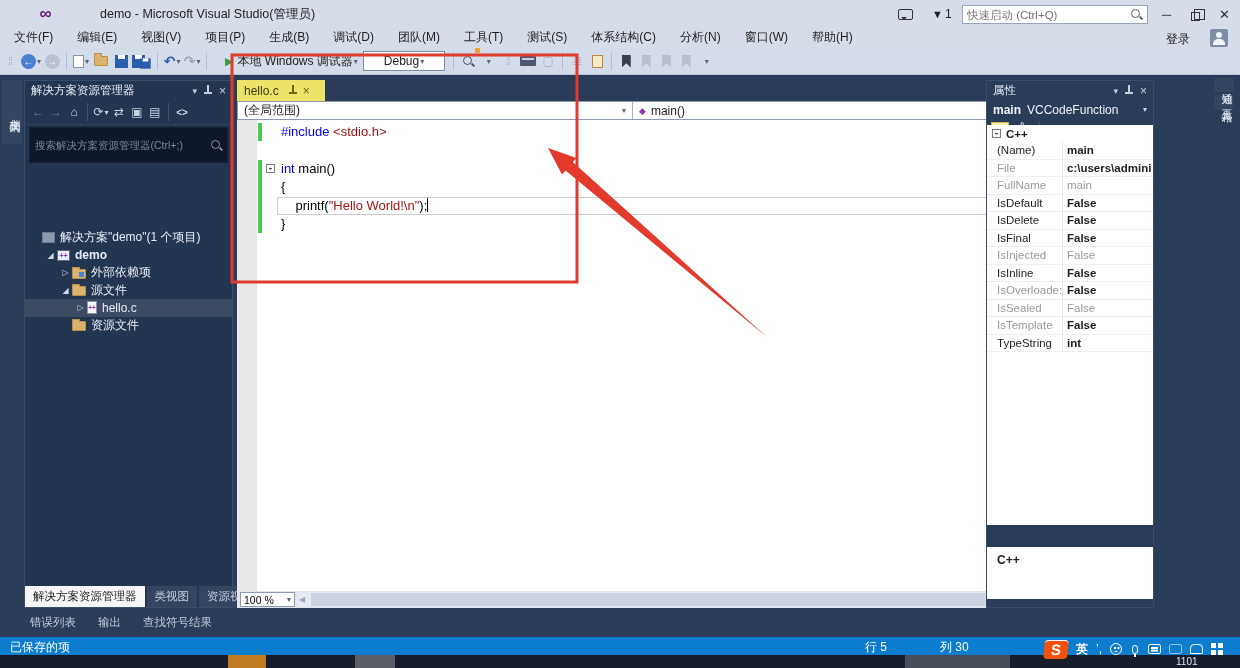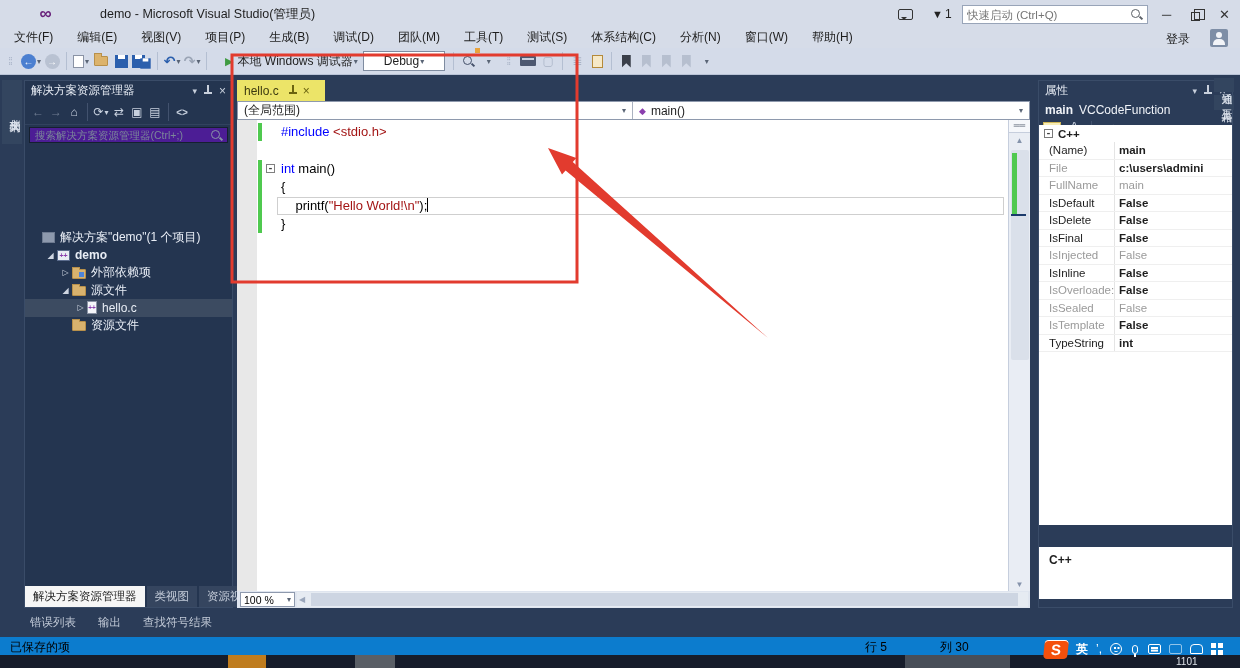--- a/index.html
+++ b/index.html
@@ -67,21 +67,21 @@
   #solution-explorer{position:absolute;left:24px;top:80px;width:209px;height:528px;background:#243550;border:1px solid #3a4c68;}
   .panel-head{position:relative;height:19px;display:flex;align-items:center;color:#e8edf5;font-size:11.5px;padding:0 6px;}
   .panel-head .spacer{flex:1;}
   .head-ico{color:#c8d0dc;font-size:9px;margin-left:7px;}
   .pin-ico{position:relative;width:8px;height:11px;display:inline-block;margin-left:7px;}
   .pin-ico::before{content:'';position:absolute;left:3px;top:0;width:2px;height:7px;background:#c8d0dc;}
   .pin-ico::after{content:'';position:absolute;left:0;top:7px;width:8px;height:2px;background:#c8d0dc;}
   .x-ico{color:#c8d0dc;font-size:12px;margin-left:7px;}
   #se-toolbar{height:25px;display:flex;align-items:center;color:#c7d0de;font-size:12px;padding:0 4px;border-bottom:1px solid #31425e;}
   #se-toolbar .tbi{min-width:16px;}
-  #se-search{margin:2px 4px;height:16px;background:#4c1d95;border:1px solid #15202f;display:flex;align-items:center;}
+  #se-search{margin:2px 4px;height:36px;background:#0f172a;border:1px solid #15202f;display:flex;align-items:center;}
   #se-search input{flex:1;background:transparent;border:0;outline:0;color:#7b8799;font-size:10.5px;padding:0 5px;}
   #se-search input::placeholder{color:#7b8799;}
   #solution-tree{position:absolute;left:0;top:148px;right:0;bottom:22px;overflow:hidden;font-size:12px;color:#e8edf5;}
   .tree-row{display:flex;align-items:center;height:17.5px;white-space:nowrap;}
   .tree-row.selected{background:#3c4b61;}
   .tree-row.bold .tree-label{font-weight:bold;}
   .arrow{width:13px;font-size:8px;color:#cfd6e2;text-align:center;flex:none;}
   .tree-icon{width:15px;height:13px;margin-right:5px;position:relative;flex:none;}
   .icon-solution{background:#8d99ad;border:1px solid #6d7a90;width:13px;height:11px;}
   .icon-project{background:#e8ecf4;border:1px solid #5a6b8c;width:13px;height:11px;font-size:7px;line-height:9px;color:#8b3fae;text-align:center;font-weight:bold;}
@@ -127,21 +127,21 @@
   #v-mark-green{position:absolute;left:3px;top:33px;width:5px;height:62px;background:#4fc94f;}
   #v-mark-caret{position:absolute;left:2px;top:94px;width:15px;height:2px;background:#1b3a6b;}
   #v-thumb{position:absolute;left:2px;top:30px;width:18px;height:210px;background:#cdd5e2;border-radius:2px;opacity:.55;}
   #editor-bottom{position:absolute;left:0;bottom:0;right:0;height:17px;background:#dfe5ef;display:flex;align-items:center;}
   #zoom-combo{width:55px;height:15px;background:#fff;border:1px solid #8e99ad;font-size:10.5px;display:flex;align-items:center;padding:0 3px;margin-left:3px;justify-content:space-between;}
   #h-scroll{flex:1;height:15px;margin:0 2px;background:#e6ebf2;position:relative;}
   #h-scroll .larr{position:absolute;left:2px;top:3px;color:#9aa6bb;font-size:8px;}
   #h-thumb{position:absolute;left:14px;top:1px;right:10px;bottom:1px;background:#cdd5e2;}
 
   
-  #properties{position:absolute;left:1038px;top:80px;width:195px;height:528px;background:#2b3c58;border:1px solid #3a4c68;}
+  #properties{position:absolute;left:986px;top:80px;width:168px;height:528px;background:#2b3c58;border:1px solid #3a4c68;}
   #prop-combo{height:19px;display:flex;align-items:center;color:#f0f3f8;font-size:12px;padding:0 6px;}
   #prop-combo b{margin-right:6px;}
   #prop-toolbar{height:22px;display:flex;align-items:center;padding:0 4px;border-bottom:1px solid #31425e;}
   #cat-ico{width:18px;height:16px;background:#f7edb5;border:1px solid #d2b85a;position:relative;margin-right:4px;}
   #cat-ico::before{content:'';position:absolute;left:3px;top:3px;width:4px;height:4px;background:#35507c;box-shadow:7px 0 #35507c,0 6px #35507c,7px 6px #35507c;}
   #az-ico{color:#c7d0de;font-size:9px;font-weight:bold;margin:0 6px;}
   .wrench{width:12px;height:3px;background:#9aa4b5;transform:rotate(-45deg);border-radius:2px;margin-left:8px;}
   #prop-grid{position:absolute;left:0;top:44px;right:0;height:400px;background:#fff;font-size:11.5px;color:#1e1e1e;overflow:hidden;}
   #prop-cat{display:flex;align-items:center;height:17px;font-weight:bold;}
   #prop-cat .fold{position:static;display:block;margin:0 5px 0 5px;border:1px solid #7a7a7a;background:#fff;color:#404040;font:700 9px/7px "DejaVu Sans Mono",monospace;text-align:center;width:9px;height:9px;}
@@ -152,21 +152,21 @@
   .b{font-weight:bold;}
   #prop-desc{position:absolute;left:0;bottom:8px;right:0;height:52px;background:#fff;font-size:12px;color:#1e1e1e;padding:6px 10px;font-weight:bold;}
 
   
   #right-strip{position:absolute;right:0;top:75px;width:32px;bottom:31px;}
   .v-tab{width:20px;margin:3px auto;background:#33455f;color:#dfe5ee;writing-mode:vertical-rl;font-size:11px;text-align:center;letter-spacing:1px;padding:6px 0;}
 
   
   #bottom-tabs{position:absolute;left:26px;top:612px;height:20px;display:flex;font-size:11.5px;color:#c3cbd8;}
   .bottom-tab{margin-right:14px;padding:3px 4px;}
-  #statusbar{position:absolute;left:0;top:637px;width:1240px;height:18px;background:#0c7cce;color:#000000;font-size:12px;}
+  #statusbar{position:absolute;left:0;top:637px;width:1240px;height:18px;background:#0c7cce;color:#ffffff;font-size:12px;}
   #status-msg{position:absolute;left:10px;top:2px;}
   #status-line{position:absolute;left:865px;top:2px;}
   #status-col{position:absolute;left:940px;top:2px;}
 
   
   #taskbar{position:absolute;left:0;top:655px;width:1240px;height:13px;background:#171d2b;overflow:hidden;}
   #tb-orange{position:absolute;left:228px;top:0;width:38px;height:13px;background:#bf7c1e;}
   #tb-gray1{position:absolute;left:355px;top:0;width:40px;height:13px;background:#5a5f66;}
   #tb-gray2{position:absolute;left:905px;top:0;width:105px;height:13px;background:#484e58;}
   #tb-clock{position:absolute;left:1176px;top:1px;color:#dfe3ea;font-size:10px;}

